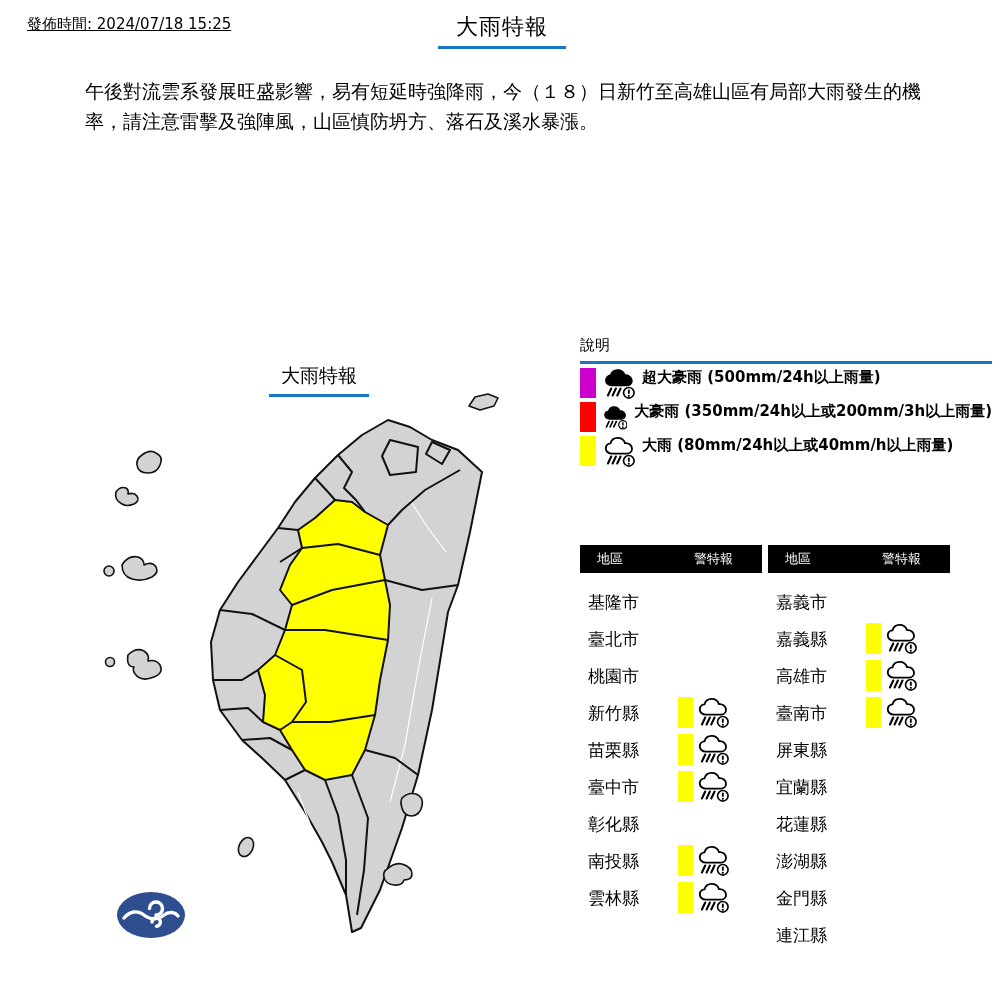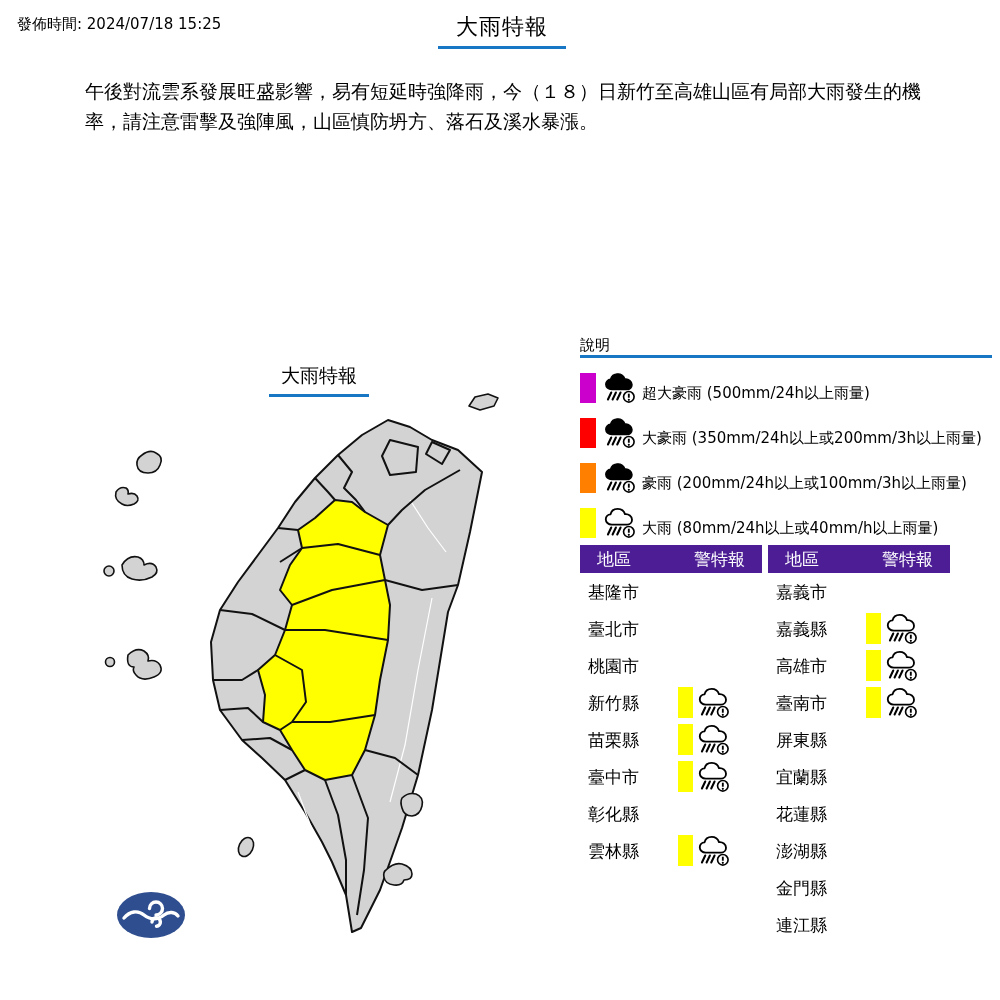--- a/index.html
+++ b/index.html
@@ -1,49 +1,49 @@
 <!DOCTYPE html>
 <html><head>
 <meta charset="utf-8">
 <style>
   html,body{margin:0;padding:0;background:#fff;}
   body{width:1000px;height:1000px;position:relative;overflow:hidden;
        font-family:"DejaVu Sans","Liberation Sans",sans-serif;color:#000;}
   .abs{position:absolute;}
 
   
-  #publish-time{left:17px;top:15px;font-size:15px;}
+  #publish-time{left:27px;top:15px;font-size:15px;text-decoration:underline;}
   #page-title{left:438px;top:12px;width:128px;text-align:center;font-size:22px;
               letter-spacing:1px;padding-bottom:4px;border-bottom:3px solid #1877C5;}
 
   
   #warning-description{left:85px;top:76px;width:840px;font-size:19px;line-height:30px;}
 
   
   #map-wrap{left:80px;top:350px;width:480px;height:650px;}
   #map-title-label{left:269px;top:363px;width:100px;text-align:center;font-size:19px;
                    padding-bottom:5px;border-bottom:3px solid #1877C5;}
   #cwb-logo{left:116px;top:891px;}
 
   
   #legend{left:580px;top:336px;width:412px;}
-  #legend-title{font-size:15px;border-bottom:3px solid #1877C5;}
-  .lg-row{display:flex;align-items:flex-end;margin-top:15px;height:30px;}
+  #legend-title{font-size:15px;padding-bottom:6px;border-bottom:3px solid #1877C5;}
+  .lg-row{display:flex;align-items:flex-start;margin-top:4px;height:30px;font-weight:bold;}
   .lg-swatch{width:16px;height:30px;flex:0 0 16px;}
   .lg-row .wicon{margin:0 7px 0 7px;}
   .lg-label{font-size:15px;white-space:nowrap;}
 
   
   .wtable{width:182px;}
   #table-left-wrap{left:580px;top:545px;}
   #table-right-wrap{left:768px;top:545px;}
-  .t-head{position:relative;height:28px;background:#4c1d95;color:#fff;font-size:17px;}
+  .t-head{position:relative;height:28px;background:#000000;color:#fff;font-size:13px;}
   .t-head .h-region{position:absolute;left:17px;top:50%;transform:translateY(-50%);}
   .t-head .h-warn{position:absolute;left:114px;top:50%;transform:translateY(-50%);}
-  .t-body{padding-top:0;text-decoration:underline;}
+  .t-body{padding-top:10px;text-decoration:underline;}
   .t-row{position:relative;height:37px;}
   .rg-name{position:absolute;left:8px;top:50%;transform:translateY(-50%);font-size:17px;white-space:nowrap;}
   .rg-warn{position:absolute;left:98px;top:3px;display:flex;align-items:flex-start;}
   .rg-swatch{width:15px;height:31px;}
   .rg-warn .wicon{margin-left:4px;}
 
   .wicon{width:32px;height:31px;display:block;}
 </style>
 </head>
 <body>
@@ -159,27 +159,20 @@
   </div>
 
   <div class="lg-row">
     <span class="lg-swatch" style="background: rgb(255, 0, 0);"></span>
     <svg class="wicon" viewBox="0 0 30 30">
           <use href="#ic-rain-filled"></use>
         </svg>
     <span class="lg-label">大豪雨 (350mm/24h以上或200mm/3h以上雨量)</span>
   </div>
 
-  <div class="lg-row">
-    <span class="lg-swatch" style="background: rgb(255, 128, 0);"></span>
-    <svg class="wicon" viewBox="0 0 30 30">
-          <use href="#ic-rain-filled"></use>
-        </svg>
-    <span class="lg-label">豪雨 (200mm/24h以上或100mm/3h以上雨量)</span>
-  </div>
 
   <div class="lg-row">
     <span class="lg-swatch" style="background: rgb(255, 255, 0);"></span>
     <svg class="wicon" viewBox="0 0 30 30">
           <use href="#ic-rain-outline"></use>
         </svg>
     <span class="lg-label">大雨 (80mm/24h以上或40mm/h以上雨量)</span>
   </div>
 </div>
 </div>
@@ -235,20 +228,29 @@
             <use href="#ic-rain-outline"></use>
           </svg>
     </span>
   </div>
 
   <div class="t-row">
     <span class="rg-name">彰化縣</span>
 
   </div>
 
+  <div class="t-row">
+    <span class="rg-name">南投縣</span>
+    <span class="rg-warn">
+      <span class="rg-swatch" style="background: rgb(255, 255, 0);"></span>
+      <svg class="wicon" viewBox="0 0 30 30">
+            <use href="#ic-rain-outline"></use>
+          </svg>
+    </span>
+  </div>
 
   <div class="t-row">
     <span class="rg-name">雲林縣</span>
     <span class="rg-warn">
       <span class="rg-swatch" style="background: rgb(255, 255, 0);"></span>
       <svg class="wicon" viewBox="0 0 30 30">
             <use href="#ic-rain-outline"></use>
           </svg>
     </span>
   </div>

